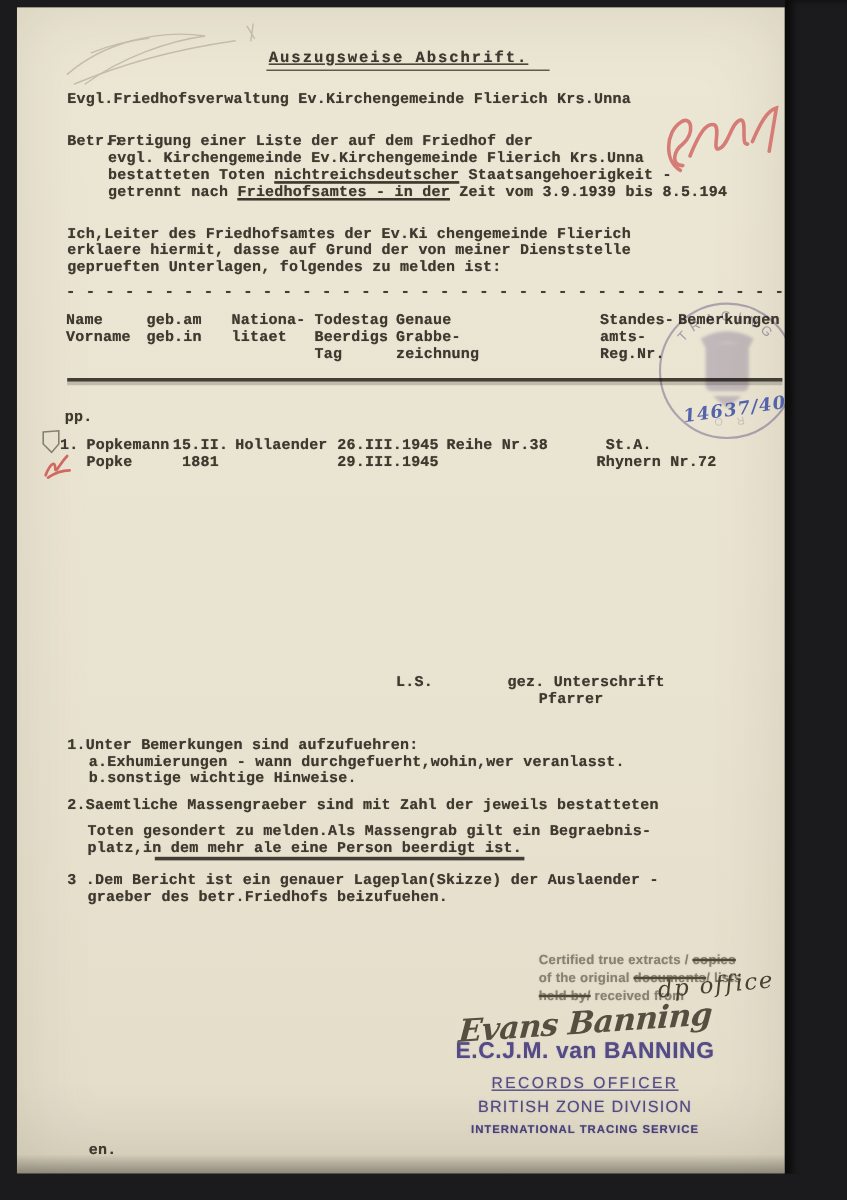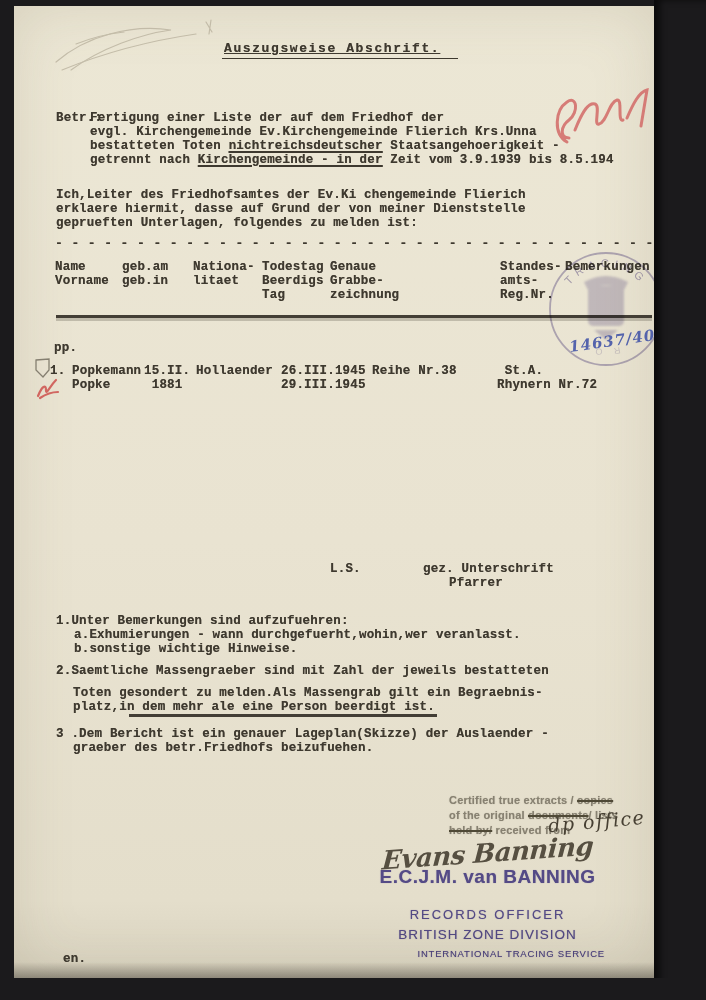--- a/index.html
+++ b/index.html
@@ -32,23 +32,23 @@
       font-style:italic;color:#474033;}
   .hand-office{left:548px;top:810px;font-size:19px;letter-spacing:1.5px;transform:rotate(-5deg);}
   .hand-sig{left:382px;top:838px;font-size:26px;font-weight:bold;letter-spacing:-.5px;
       transform:rotate(-4deg) skewX(-8deg);opacity:.9;}
   .hand-blue{left:569px;top:332px;font-size:15px;font-weight:bold;color:#4456a8;
       letter-spacing:1px;transform:rotate(-8deg);opacity:.9;z-index:4;}
   .stamp-purple{position:absolute;left:370px;top:866px;width:235px;z-index:3;text-align:center;
       font-family:"Liberation Sans",sans-serif;color:#5e55a8;mix-blend-mode:multiply;
       text-shadow:0 0 1px rgba(94,85,168,.55);}
   .sp-name{font-size:19px;font-weight:bold;letter-spacing:.5px;}
-  .sp-role{font-size:13px;letter-spacing:2px;margin-top:19px;}
+  .sp-role{font-size:13px;letter-spacing:2px;margin-top:7px;text-decoration:underline;}
   .sp-div{font-size:13.5px;letter-spacing:1px;margin-top:5px;}
-  .sp-org{font-size:9.5px;font-weight:normal;letter-spacing:.8px;margin-top:6px;color:#564ca0;text-align:right;}
+  .sp-org{font-size:9.5px;font-weight:bold;letter-spacing:.8px;margin-top:6px;color:#564ca0;}
   svg.mark{position:absolute;z-index:3;}
   .round-stamp{mix-blend-mode:multiply;z-index:3;}
 </style>
 </head>
 <body>
 
 <div class="page">
   <div class="paper"></div>
   <div class="paper-edge"></div>
 
@@ -64,26 +64,27 @@
   <svg class="mark" style="left:545px;top:80px" width="118" height="78" viewBox="0 0 118 78">
     <g fill="none" stroke="#d4716d" stroke-width="3" opacity=".9" stroke-linecap="round">
       <path d="M22,62 C8,54 10,30 22,22 C32,15 34,32 24,40 C16,46 14,58 24,58"></path>
       <path d="M30,50 C38,30 44,22 50,24 C56,26 48,46 54,44 C62,42 64,22 72,20 C78,19 72,42 78,40"></path>
       <path d="M82,38 C88,24 94,12 102,10 L96,46"></path>
     </g>
   </svg>
 
   <div class="tw title" style="left:222px;top:42px">Auszugsweise Abschrift.</div>
 
+  <div class="tw" style="left:56px;top:76px">Evgl.Friedhofsverwaltung Ev.Kirchengemeinde Flierich Krs.Unna</div>
 
   <div class="tw" style="left:56px;top:111px">Betr.:</div>
   <div class="tw" style="left:90px;top:111px">Fertigung einer Liste der auf dem Friedhof der</div>
   <div class="tw" style="left:90px;top:125px">evgl. Kirchengemeinde Ev.Kirchengemeinde Flierich Krs.Unna</div>
   <div class="tw" style="left:90px;top:139px"><span>bestatteten Toten </span><span class="u">nichtreichsdeutscher</span><span> Staatsangehoerigkeit -</span></div>
-  <div class="tw" style="left:90px;top:153px"><span>getrennt nach </span><span class="u">Kirchengemeinde - in der</span><span> Zeit vom 3.9.1939 bis 8.5.194</span></div>
+  <div class="tw" style="left:90px;top:153px"><span>getrennt nach </span><span class="u">Friedhofsamtes - in der</span><span> Zeit vom 3.9.1939 bis 8.5.194</span></div>
 
   <div class="tw" style="left:56px;top:188px">Ich,Leiter des Friedhofsamtes der Ev.Ki chengemeinde Flierich</div>
   <div class="tw" style="left:56px;top:202px">erklaere hiermit, dasse auf Grund der von meiner Dienststelle</div>
   <div class="tw" style="left:56px;top:216px">geprueften Unterlagen, folgendes zu melden ist:</div>
 
   <div class="tw dashes">- - - - - - - - - - - - - - - - - - - - - - - - - - - - - - - - - - - - - - - - </div>
 
   <div class="tw" style="left:55px;top:260px">Name
 Vorname</div>
   <div class="tw" style="left:122px;top:260px">geb.am
@@ -173,19 +174,19 @@
   <div class="hand hand-office">dp office</div>
 
   <div class="hand hand-sig">Evans Banning</div>
   <div class="stamp-purple">
     <div class="sp-name">E.C.J.M. van BANNING</div>
     <div class="sp-role">RECORDS OFFICER</div>
     <div class="sp-div">BRITISH ZONE DIVISION</div>
     <div class="sp-org">INTERNATIONAL TRACING SERVICE</div>
   </div>
 
-  <div class="tw" style="left:63px;top:952px">en.</div>
+  <div class="tw" style="left:74px;top:952px">en.</div>
 
   <div class="border b-top"></div>
   <div class="border b-left"></div>
   <div class="border b-right"></div>
   <div class="border b-bottom"></div>
 </div>
 
 </body></html>

